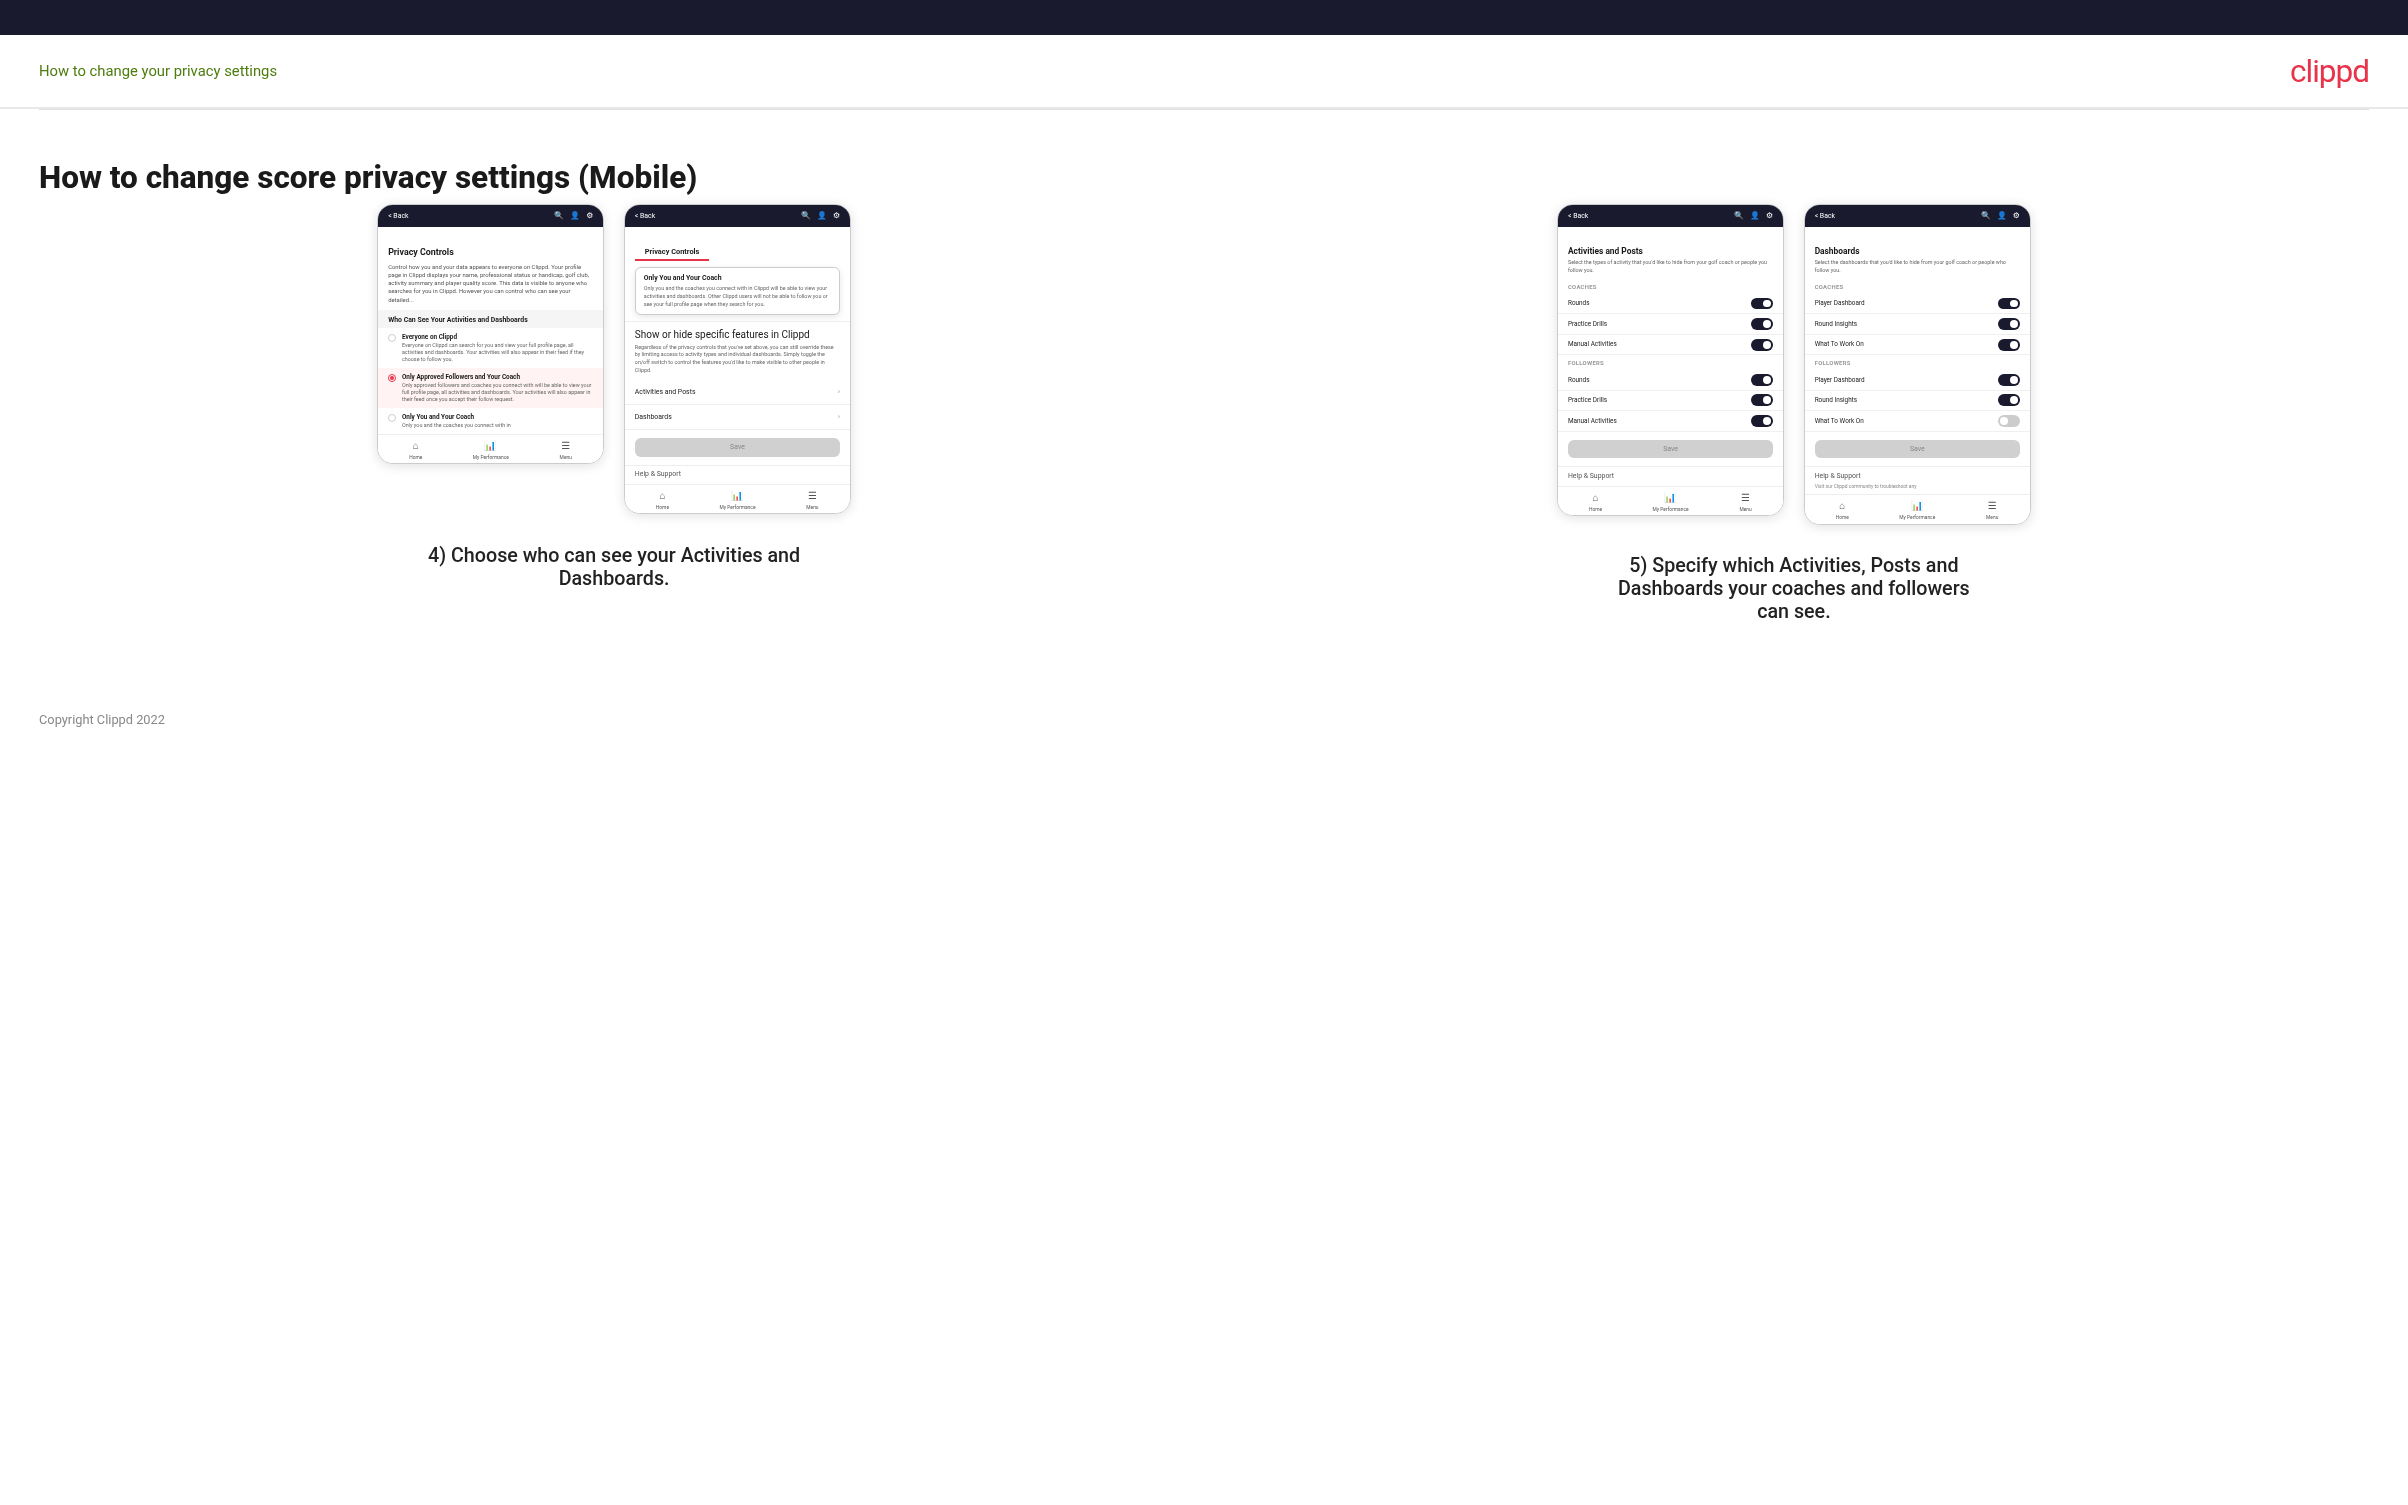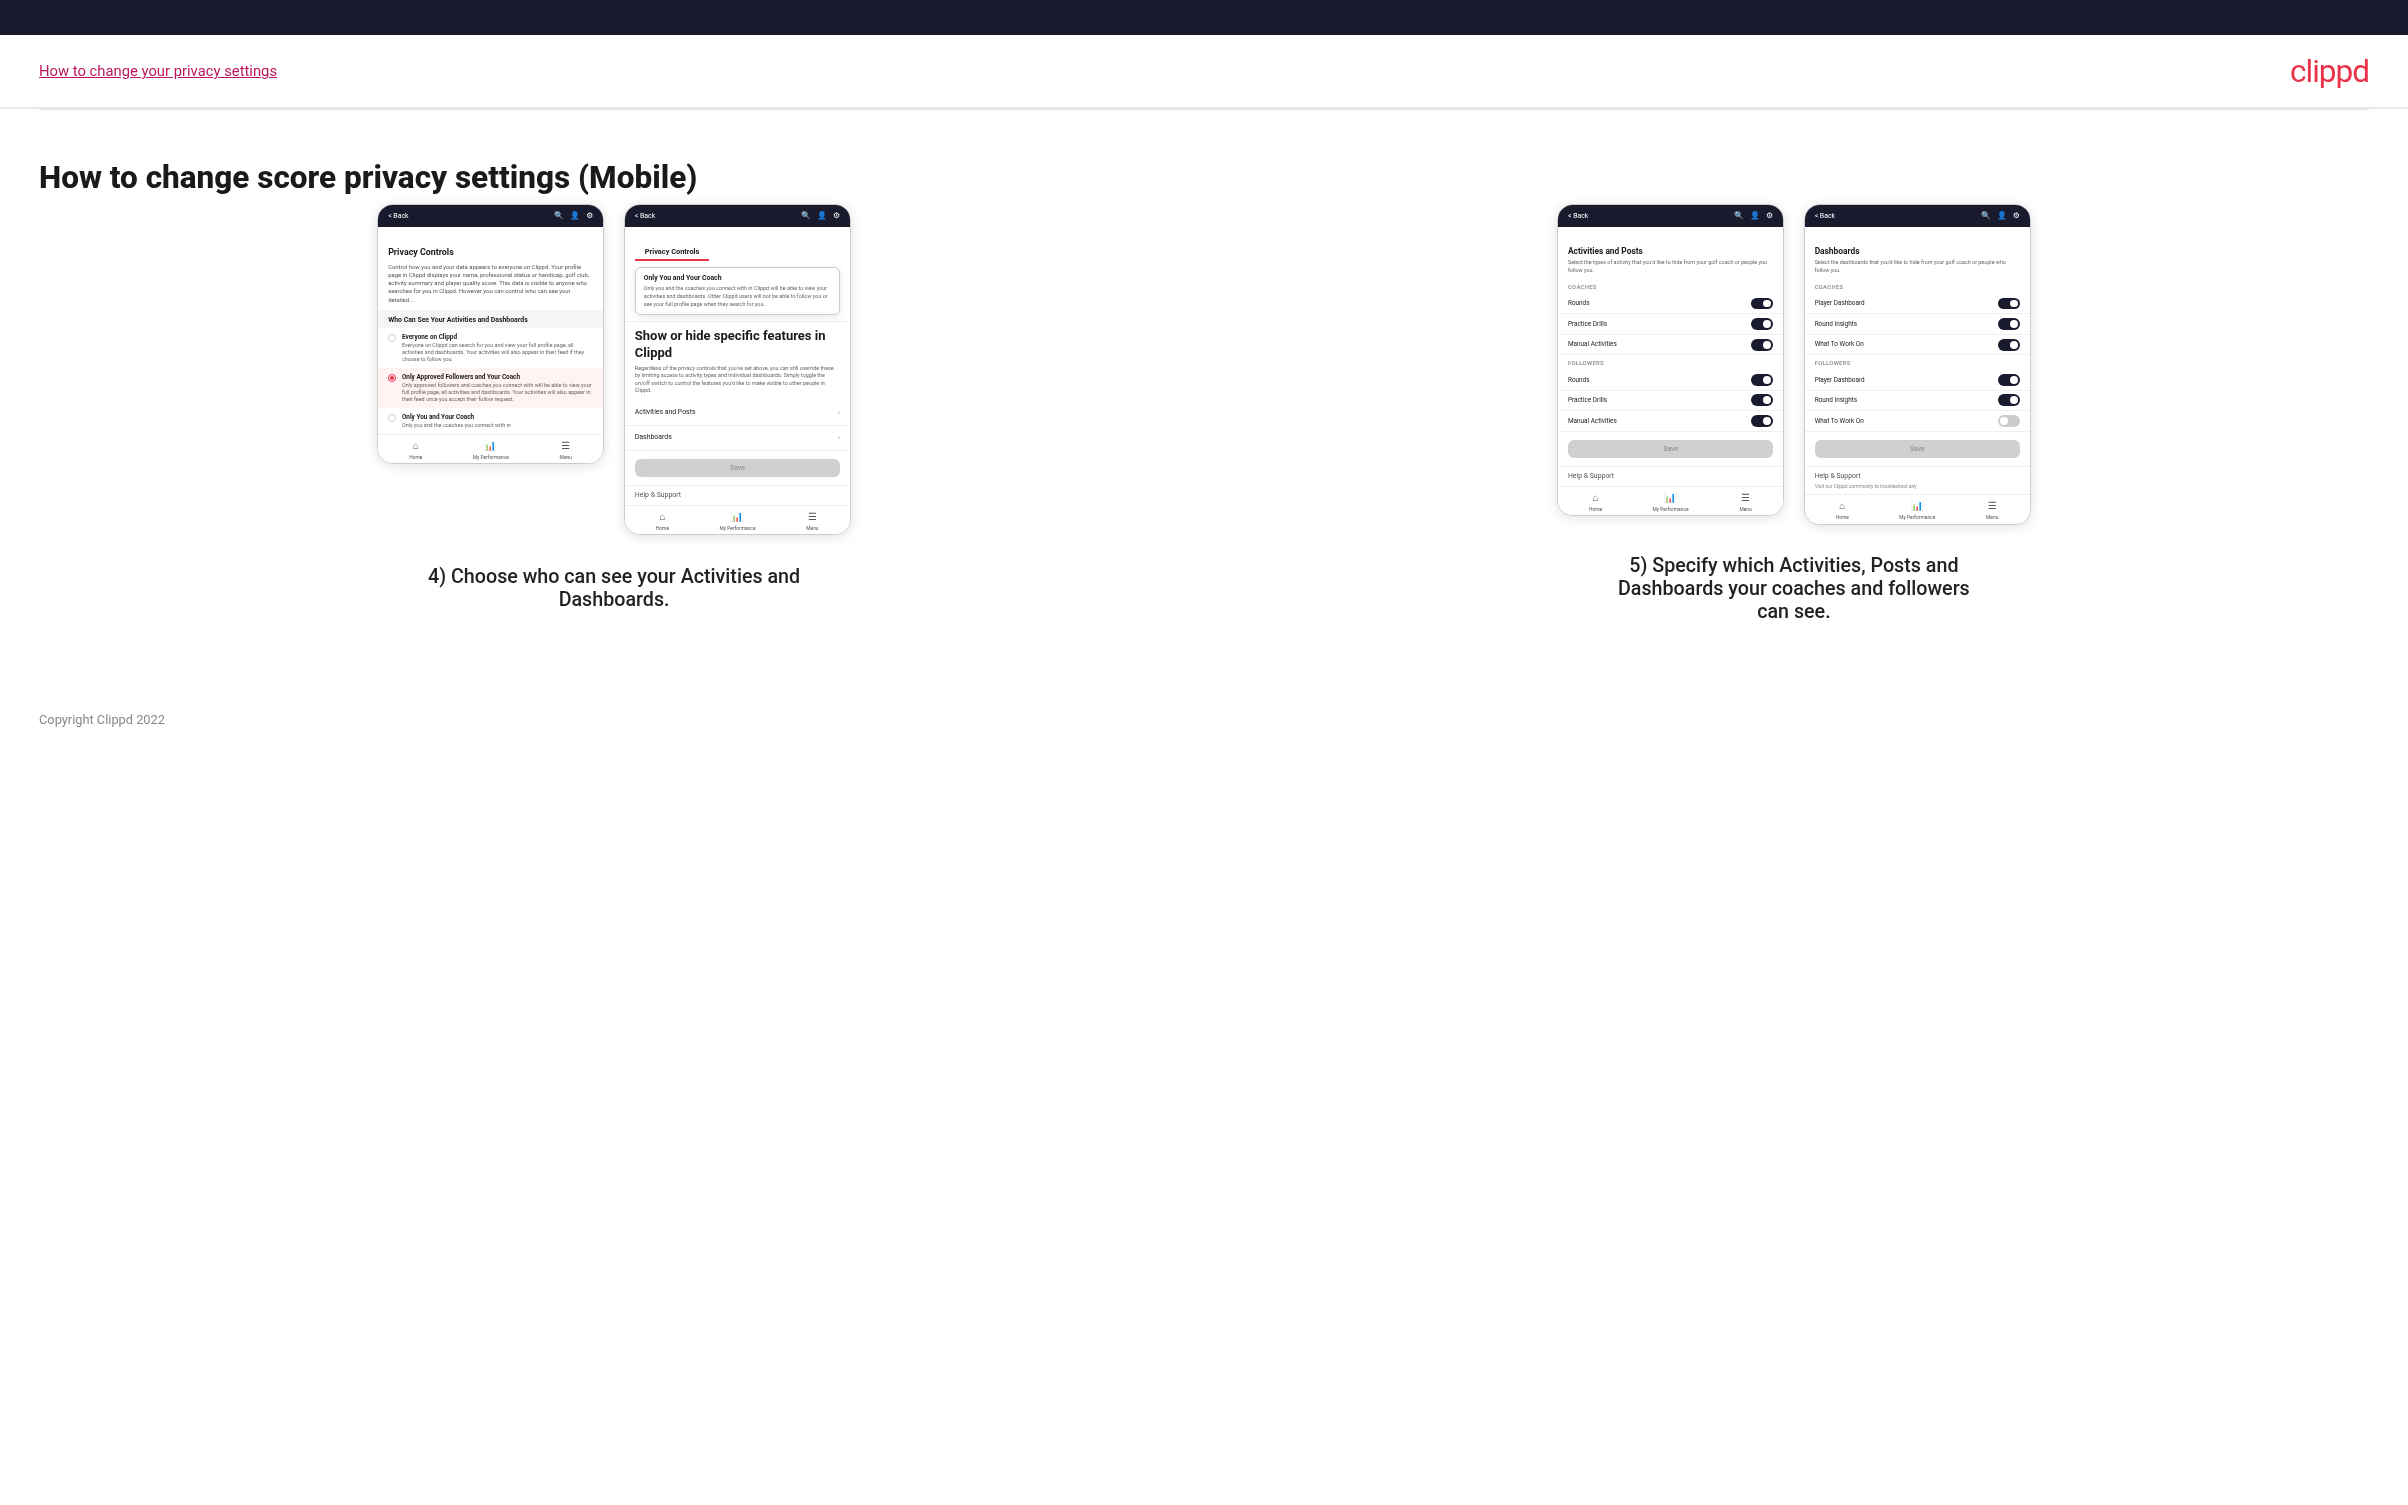--- a/index.html
+++ b/index.html
@@ -19,22 +19,21 @@
     
     .nav-bar {
       display: flex;
       align-items: center;
       justify-content: space-between;
       padding: 17.7px 39px;
       border-bottom: 2px solid #e8e8e8;
     }
     .nav-title {
       font-size: 14.8px;
-      color: #be185d;
-      text-decoration: underline;
+      color: #4d7c0f;
     }
     .logo {
       font-size: 31.5px;
       font-weight: 400;
       color: #e8334a;
       letter-spacing: -1px;
     }
 
     
     .page-content {
@@ -327,22 +326,22 @@
       font-size: 5.4px;
       color: #666;
       line-height: 1.4;
     }
 
     .show-or-hide-section {
       padding: 5.9px 9.9px;
       border-top: 1px solid #eee;
     }
     .show-or-hide-title {
-      font-size: 13px;
-      font-weight: 700;
+      font-size: 10px;
+      font-weight: 400;
       color: #1a1a1a;
       margin-bottom: 3px;
     }
     .show-or-hide-desc {
       font-size: 5.4px;
       color: #666;
       line-height: 1.4;
     }
 
     

